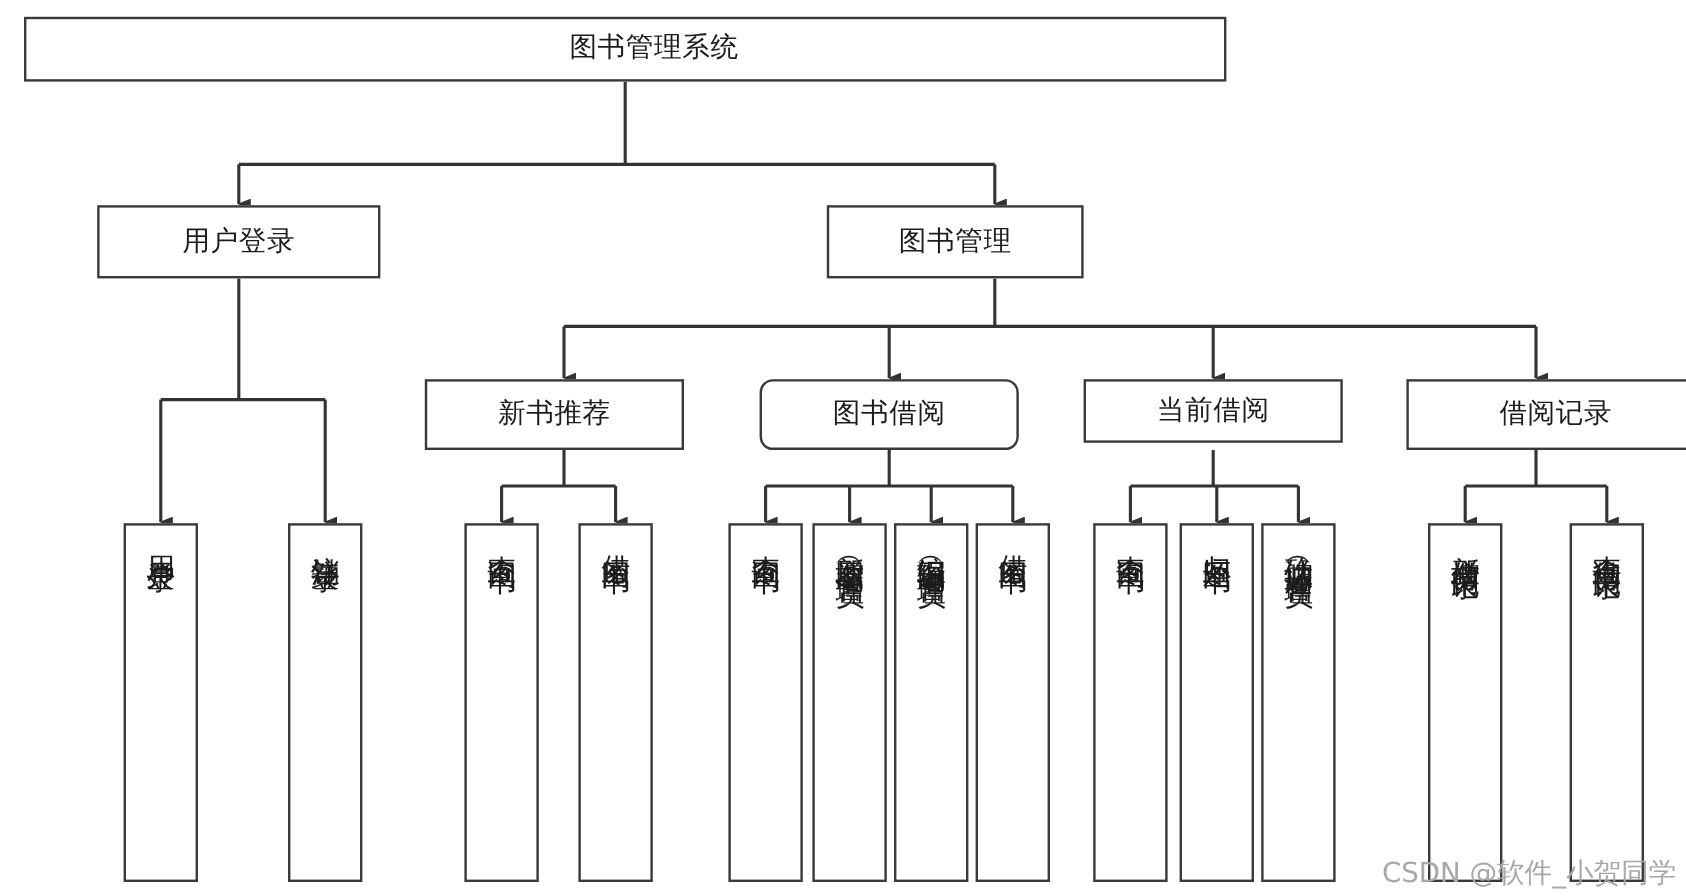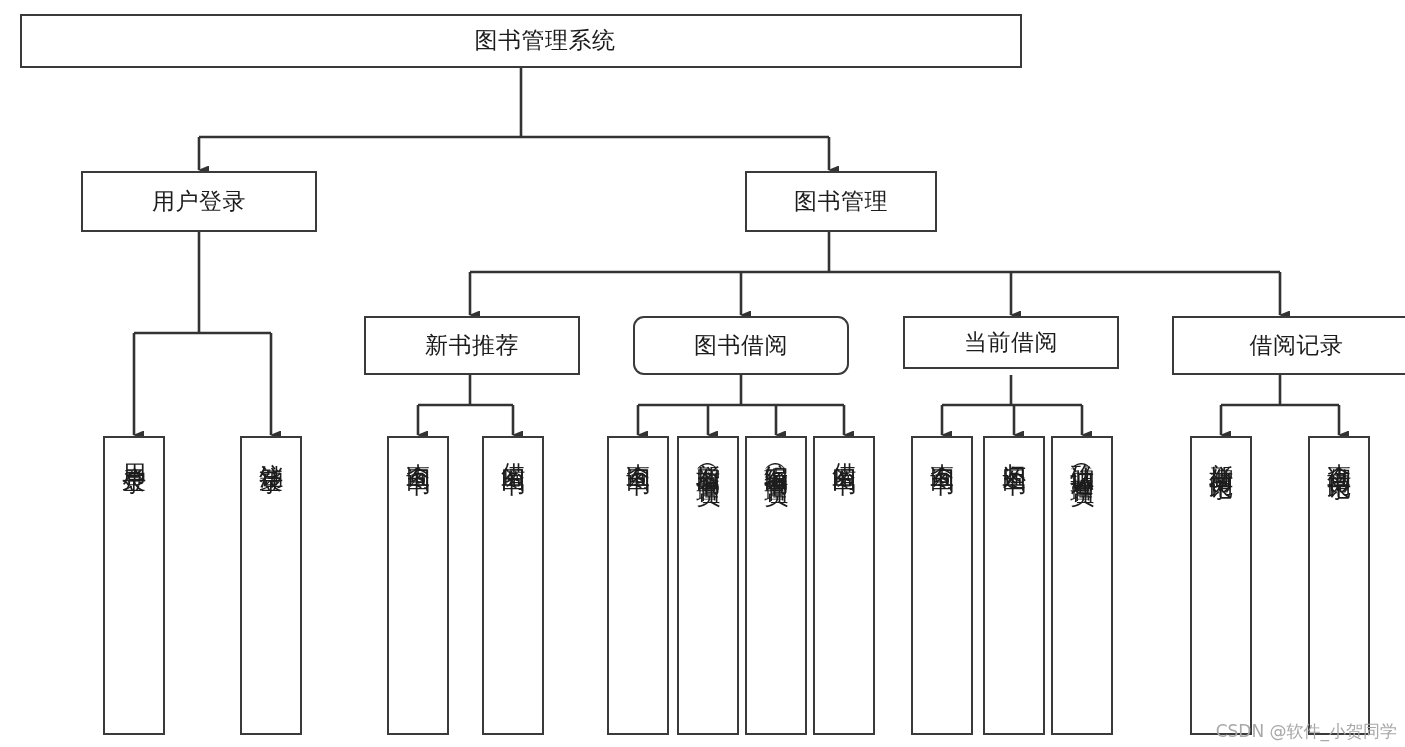--- a/index.html
+++ b/index.html
@@ -55,21 +55,21 @@
     writing-mode: vertical-rl;
     text-orientation: upright;
     font-size: 24px;
     letter-spacing: 3px;
     text-align: start;
   }
   #watermark {
     position: absolute;
     right: 8px;
     bottom: 4px;
-    font-size: 17px;
+    font-size: 23px;
     color: #a8a8a8;
     z-index: 9;
     white-space: nowrap;
     font-family: "DejaVu Sans", "Liberation Sans", sans-serif;
   }
 </style>
 </head>
 <body>
 
 <div id="diagram-root">
@@ -117,24 +117,24 @@
       </g>
   </svg>
 
   <div id="node-group">
       <div class="node horiz" style="left: 20px; top: 14px; width: 1002px; height: 54px; padding-left: 48px;">
         <span class="node-label">图书管理系统</span>
       </div>
       <div class="node horiz" style="left: 81px; top: 171px; width: 236px; height: 61px;">
         <span class="node-label">用户登录</span>
       </div>
-      <div class="node horiz" style="left: 745px; top: 171px; width: 192px; height: 61px;">
+      <div class="node horiz" style="left: 689px; top: 171px; width: 214px; height: 61px;">
         <span class="node-label">图书管理</span>
       </div>
-      <div class="node horiz" style="left: 364px; top: 316px; width: 216px; height: 59px;">
+      <div class="node horiz" style="left: 354px; top: 316px; width: 216px; height: 59px;">
         <span class="node-label">新书推荐</span>
       </div>
       <div class="node horiz" style="left: 633px; top: 316px; width: 216px; height: 59px; border-radius: 11px;">
         <span class="node-label">图书借阅</span>
       </div>
       <div class="node horiz" style="left: 903px; top: 316px; width: 216px; height: 53px;">
         <span class="node-label">当前借阅</span>
       </div>
       <div class="node horiz" style="left: 1172px; top: 316px; width: 249px; height: 59px;">
         <span class="node-label">借阅记录</span>

